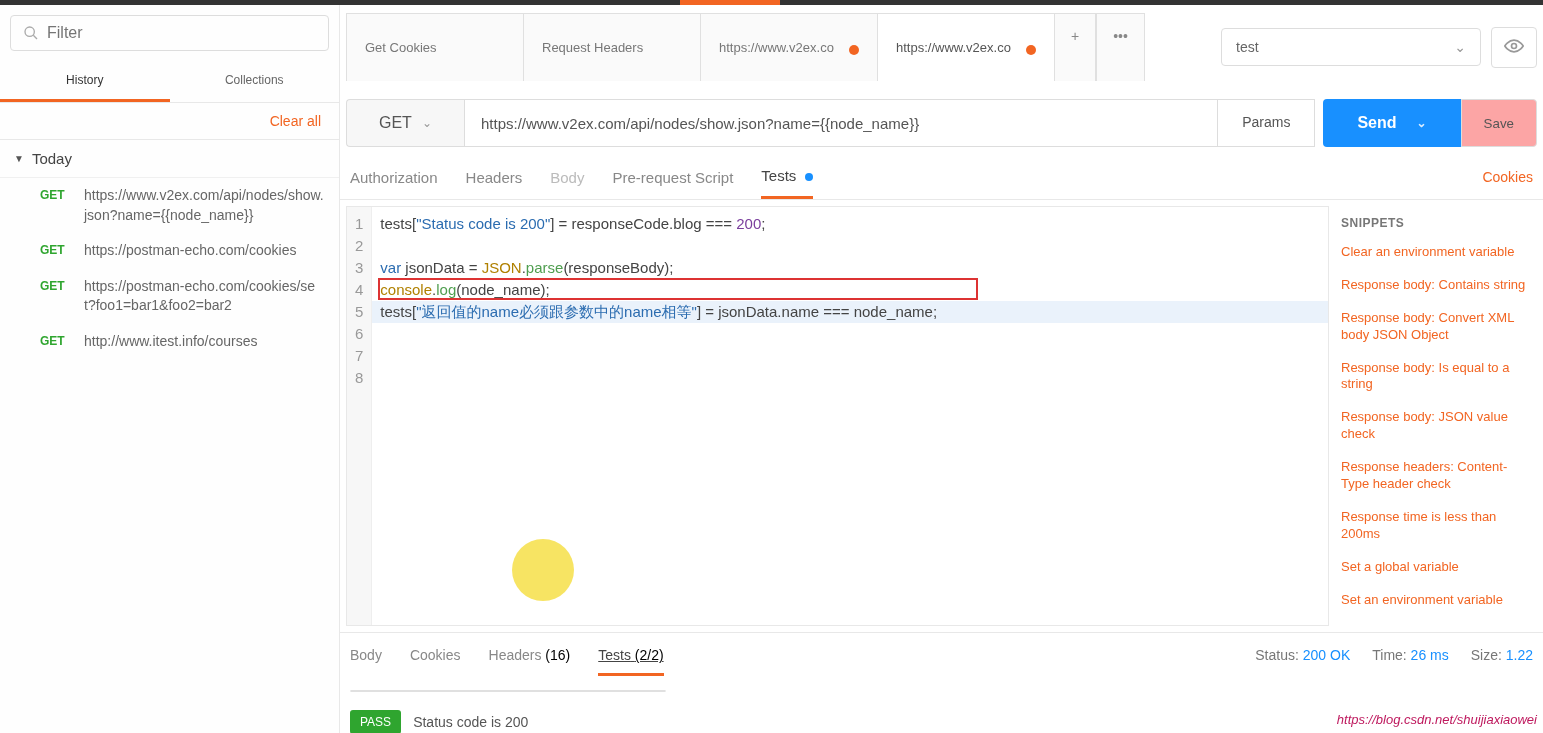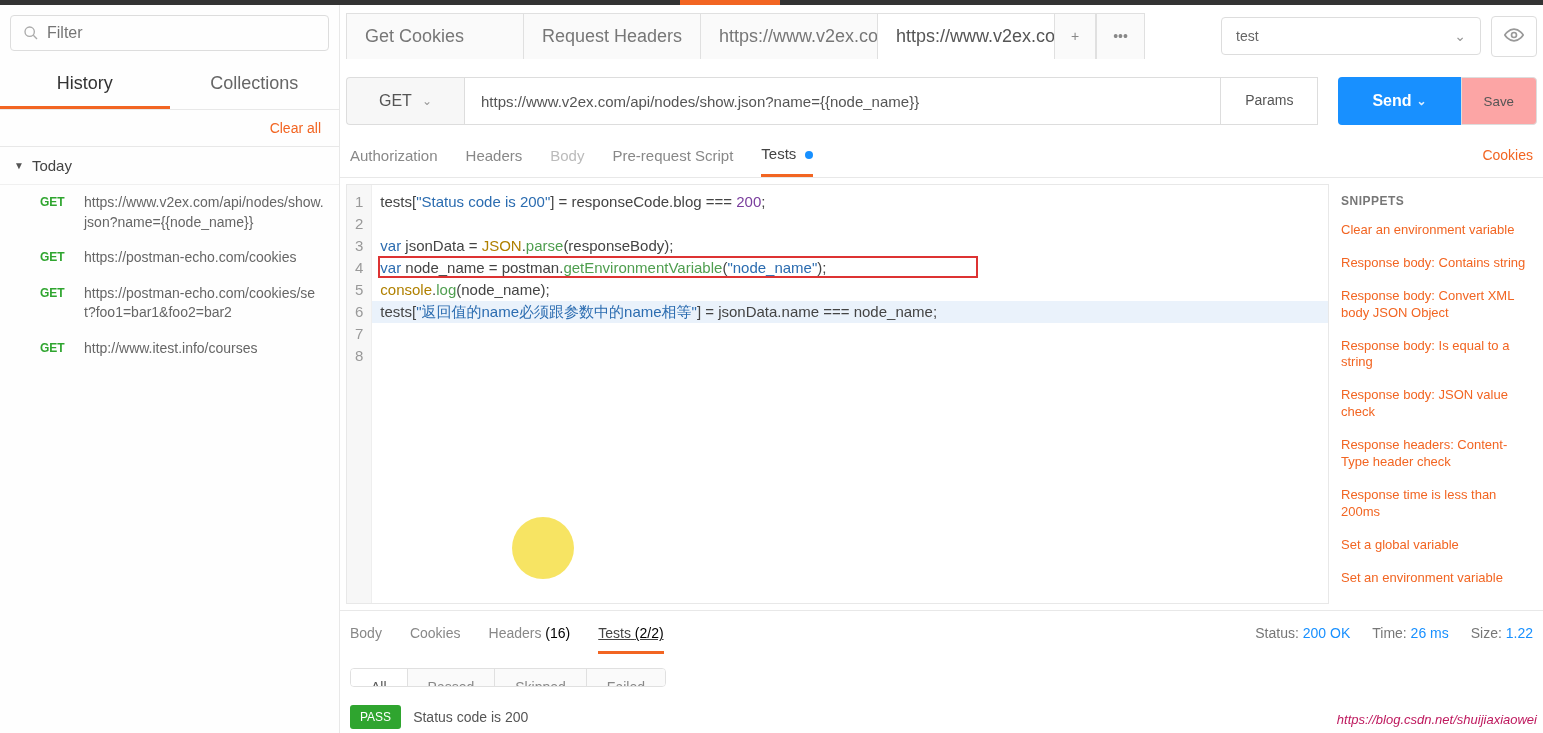--- a/index.html
+++ b/index.html
@@ -7,47 +7,47 @@
 .top-bar { height: 5px; background: #333; position: relative; }
 .top-bar::after { content: ""; position: absolute; left: 680px; top: 0; width: 100px; height: 5px; background: #f26522; }
 .app { display: flex; height: 728px; }
 
 
 .sidebar { width: 340px; border-right: 1px solid #e8e8e8; background: #fefefe; }
 .filter-box { margin: 10px; border: 1px solid #ddd; border-radius: 4px; display: flex; align-items: center; padding: 8px 12px; color: #aaa; }
 .filter-box input { border: none; outline: none; font-size: 16px; color: #666; flex: 1; margin-left: 8px; background: transparent; }
 .filter-box svg { width: 16px; height: 16px; stroke: #aaa; fill: none; stroke-width: 2; }
 .sb-tabs { display: flex; border-bottom: 1px solid #e8e8e8; }
-.sb-tab { flex: 1; text-align: center; padding: 12px 0; color: #666; cursor: pointer; font-size: 18px; }
+.sb-tab { flex: 1; text-align: center; padding: 12px 0; color: #666; cursor: pointer; font-size: 12px; }
 .sb-tab.active { color: #333; border-bottom: 3px solid #f26522; }
 .clear-all { text-align: right; padding: 10px 18px; color: #f26522; cursor: pointer; font-size: 14px; border-bottom: 1px solid #e8e8e8; }
 .today-row { padding: 10px 14px; display: flex; align-items: center; gap: 8px; font-size: 15px; color: #444; border-bottom: 1px solid #f0f0f0; }
 .today-row .tri { font-size: 10px; color: #555; }
 .hist-item { display: flex; padding: 8px 14px 8px 40px; gap: 14px; align-items: flex-start; font-size: 14px; }
 .hist-item .method { color: #2fa52f; font-weight: 700; font-size: 12px; width: 30px; flex-shrink: 0; padding-top: 2px; }
 .hist-item .url { color: #666; word-break: break-all; line-height: 1.4; }
 
 
 .main { flex: 1; display: flex; flex-direction: column; padding: 0; }
 .top-row { display: flex; align-items: center; padding: 8px 6px 0 6px; gap: 4px; }
 .req-tabs { display: flex; flex: 1; }
-.req-tab { border: 1px solid #e0e0e0; border-bottom: none; padding: 12px 18px; background: #fafafa; color: #777; font-size: 18px; min-width: 178px; max-width: 178px; white-space: nowrap; overflow: hidden; text-overflow: ellipsis; position: relative; margin-right: -1px; cursor: pointer; display: flex; align-items: flex-end; }
+.req-tab { border: 1px solid #e0e0e0; border-bottom: none; padding: 26px 18px; background: #fafafa; color: #777; font-size: 13px; min-width: 178px; max-width: 178px; white-space: nowrap; overflow: hidden; text-overflow: ellipsis; position: relative; margin-right: -1px; cursor: pointer; display: flex; align-items: flex-end; }
 .req-tab.active { background: #fff; color: #555; }
 .req-tab .dot { width: 10px; height: 10px; background: #f26522; border-radius: 50%; margin-left: auto; flex-shrink: 0; }
 .tab-extra { border: 1px solid #e0e0e0; border-bottom: none; padding: 14px 16px; background: #fafafa; color: #888; cursor: pointer; }
 .env-select { margin-left: auto; border: 1px solid #ddd; border-radius: 4px; padding: 10px 14px; min-width: 260px; display: flex; align-items: center; color: #666; background: #fff; }
 .env-select .chev { margin-left: auto; color: #999; }
 .eye-btn { border: 1px solid #ddd; border-radius: 4px; padding: 8px 12px; margin-left: 6px; color: #999; background: #fff; cursor: pointer; }
 .eye-btn svg { width: 20px; height: 20px; stroke: #999; fill: none; stroke-width: 2; }
 
 .req-bar { display: flex; margin: 18px 6px 0 6px; gap: 0; }
 .method-sel { border: 1px solid #ddd; background: #f7f7f7; padding: 14px 32px; color: #555; font-size: 16px; display: flex; align-items: center; gap: 10px; border-right: none; cursor: pointer; border-radius: 4px 0 0 4px; }
 .url-input { flex: 1; border: 1px solid #ddd; padding: 14px 16px; font-size: 15px; color: #555; background: #fff; }
 .params-btn { border: 1px solid #ddd; border-left: none; padding: 14px 24px; color: #555; background: #fff; cursor: pointer; }
-.send-btn { background: #1890ff; color: #fff; padding: 14px 34px; font-size: 16px; font-weight: 600; border: none; margin-left: 20px; border-radius: 4px 0 0 4px; cursor: pointer; display: flex; align-items: center; gap: 5px; }
+.send-btn { background: #1890ff; color: #fff; padding: 14px 34px; font-size: 16px; font-weight: 600; border: none; margin-left: 8px; border-radius: 4px 0 0 4px; cursor: pointer; display: flex; align-items: center; gap: 20px; }
 .send-btn .chev { font-size: 12px; opacity: .85; }
 .save-btn { background: #fca5a5; border: 1px solid #ddd; padding: 14px 22px; color: #555; margin-left: 0; border-radius: 0 4px 4px 0; cursor: pointer; }
 
 .inner-tabs { display: flex; gap: 28px; padding: 20px 10px 0 10px; border-bottom: 1px solid #e8e8e8; align-items: center; }
 .inner-tab { padding-bottom: 12px; color: #888; cursor: pointer; font-size: 15px; position: relative; }
 .inner-tab.active { color: #444; border-bottom: 3px solid #f26522; }
 .inner-tab .bdot { display: inline-block; width: 8px; height: 8px; background: #1890ff; border-radius: 50%; margin-left: 4px; vertical-align: middle; }
 .inner-tab.disabled { color: #bbb; }
 .cookies-link { margin-left: auto; color: #f26522; cursor: pointer; font-size: 14px; padding-bottom: 12px; }
 
@@ -196,21 +196,20 @@
           <div>4</div>
           <div>5</div>
           <div>6</div>
           <div>7</div>
           <div>8</div>
         </div>
         <div class="code">
 <div class="code-line"><span class="tk-id">tests[</span><span class="tk-str">"Status code is 200"</span><span class="tk-id">] = responseCode.blog === </span><span class="tk-num">200</span><span class="tk-id">;</span></div>
 <div class="code-line"> </div>
 <div class="code-line"><span class="tk-kw">var</span><span class="tk-id"> jsonData = </span><span class="tk-cn">JSON</span><span class="tk-id">.</span><span class="tk-fn">parse</span><span class="tk-id">(responseBody);</span></div>
-<div class="code-line"><span class="tk-kw">var</span><span class="tk-id"> node_name = postman.</span><span class="tk-fn">getEnvironmentVariable</span><span class="tk-id">(</span><span class="tk-str">"node_name"</span><span class="tk-id">);</span></div>
 <div class="code-line"><span class="tk-cn">console</span><span class="tk-id">.</span><span class="tk-fn">log</span><span class="tk-id">(node_name);</span></div>
 <div class="code-line hl-row"><span class="tk-id">tests[</span><span class="tk-str">"返回值的name必须跟参数中的name相等"</span><span class="tk-id">] = jsonData.name === node_name;</span></div>
 <div class="code-line"> </div>
 <div class="code-line"> </div>
           <div class="red-box"></div>
           <div class="yellow-dot"></div>
         </div>
       </div>
       <div class="snippets">
         <h4>SNIPPETS</h4>

